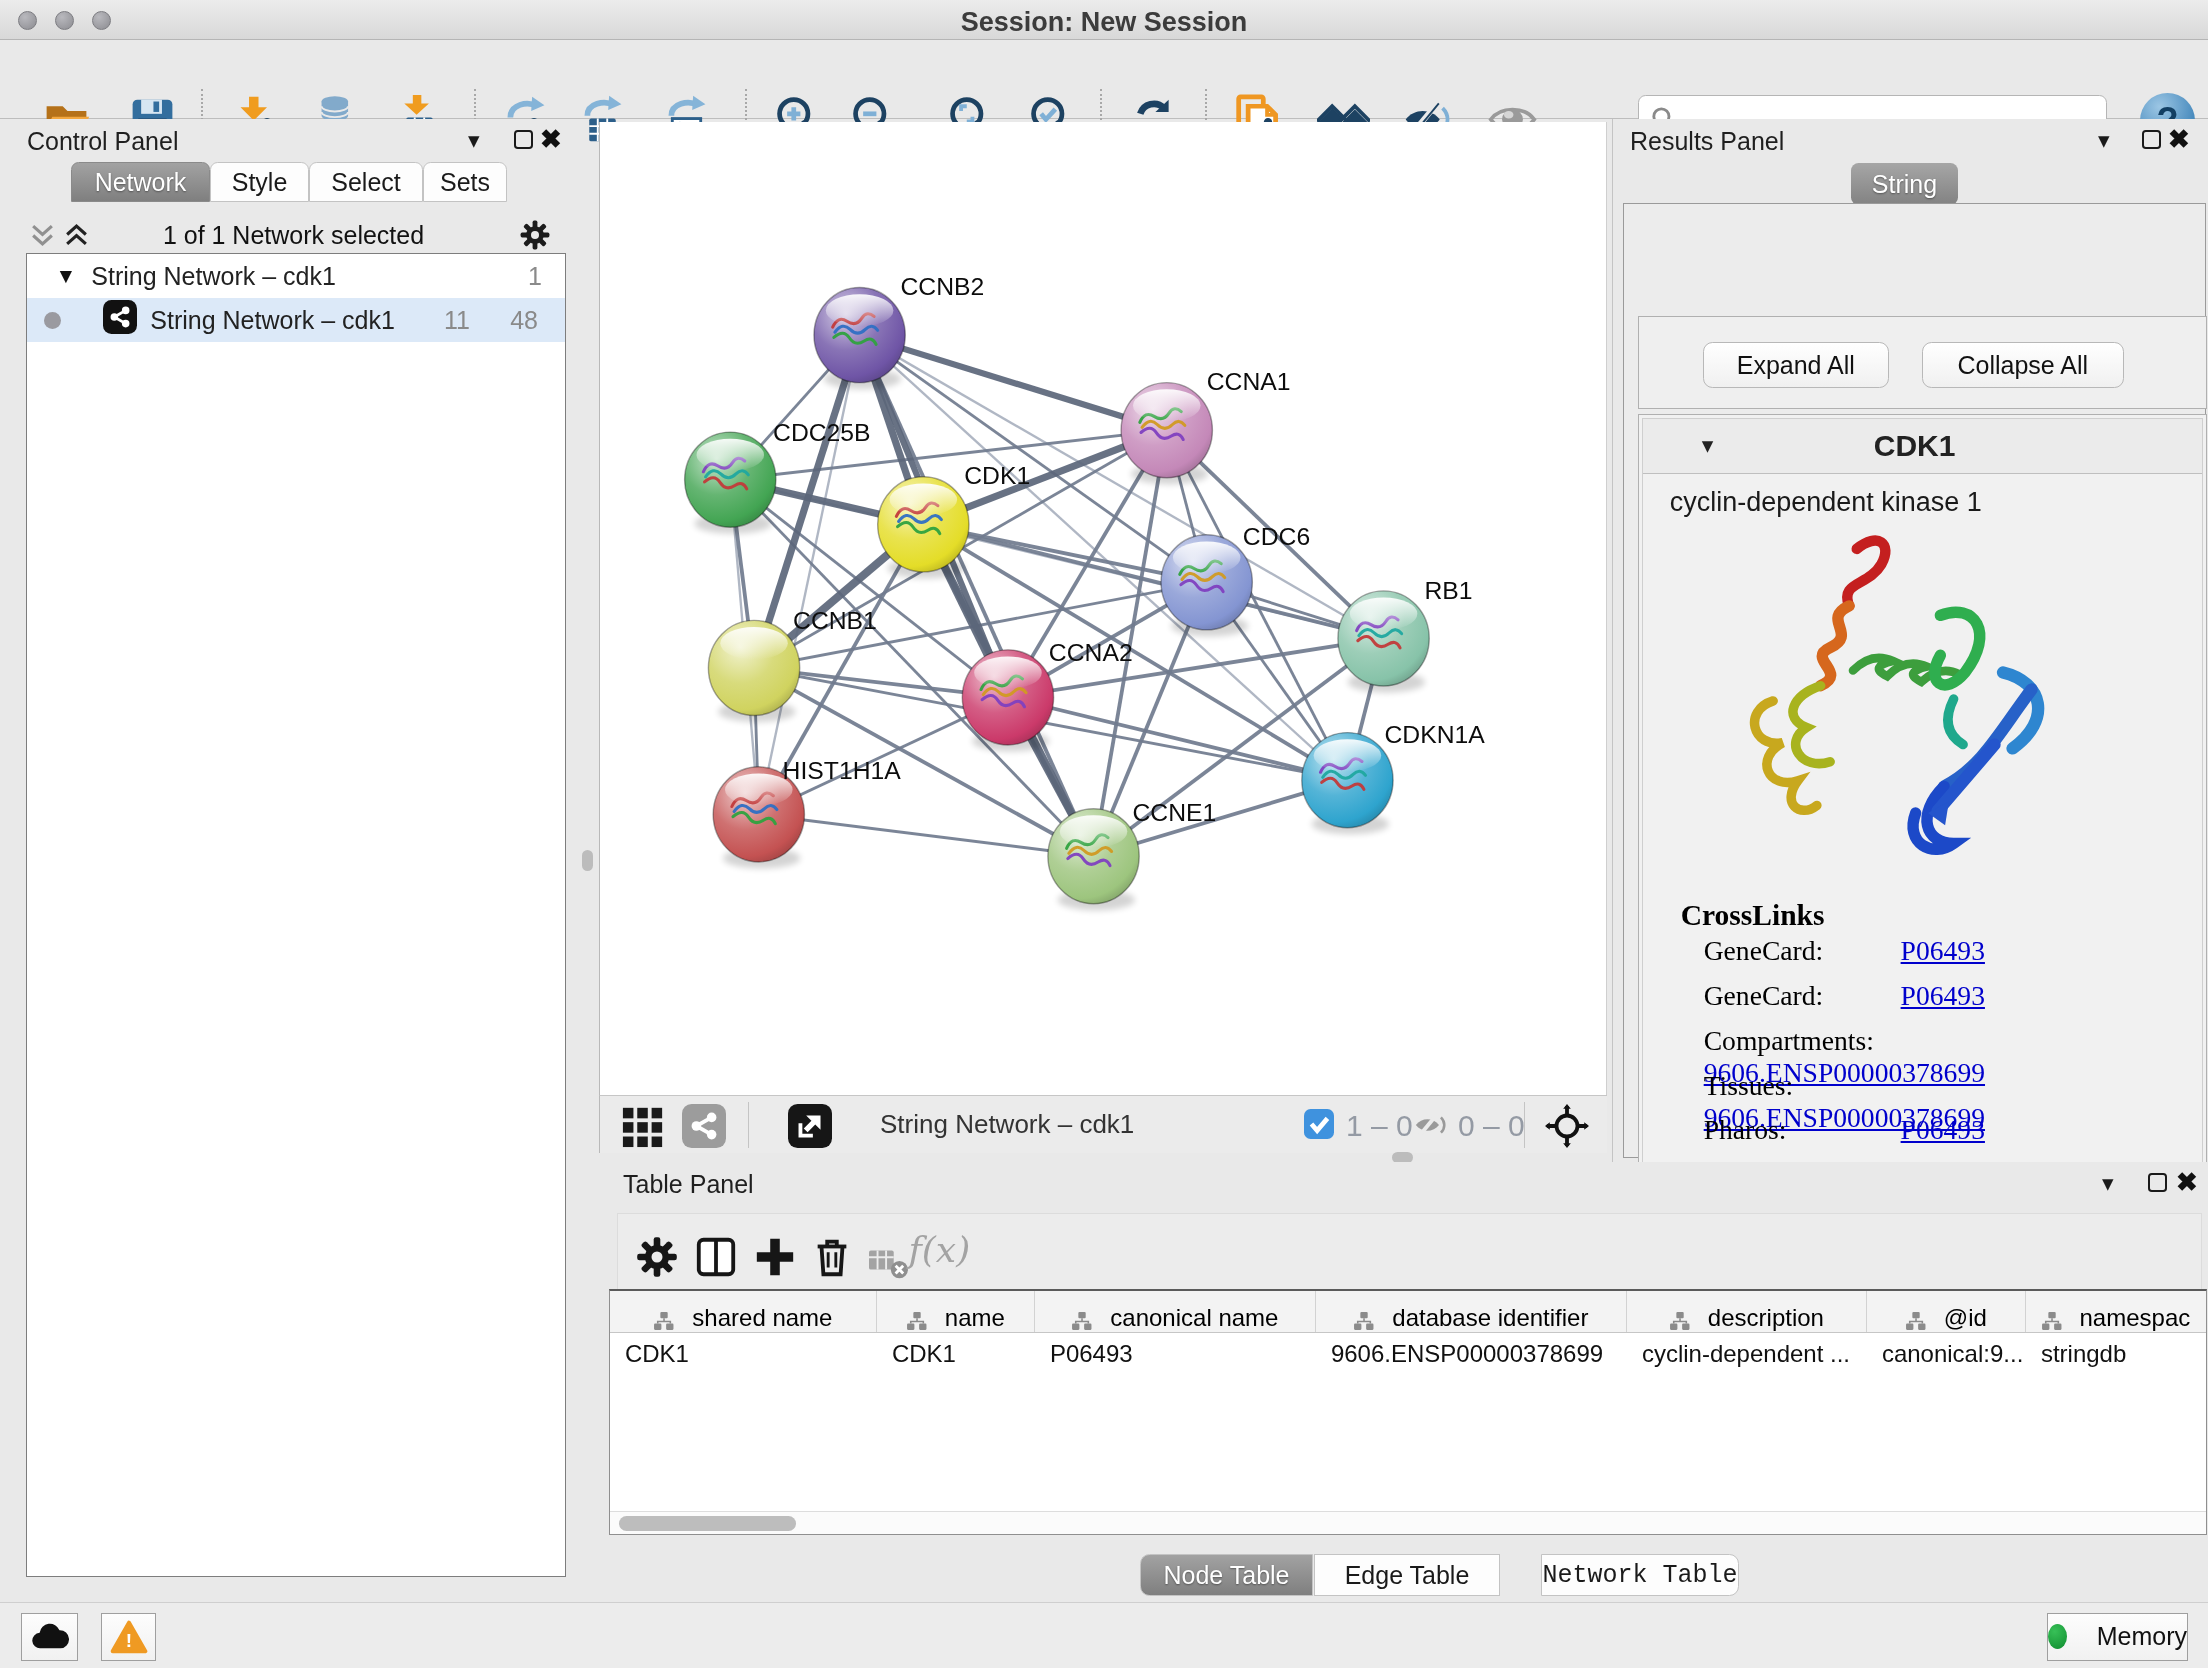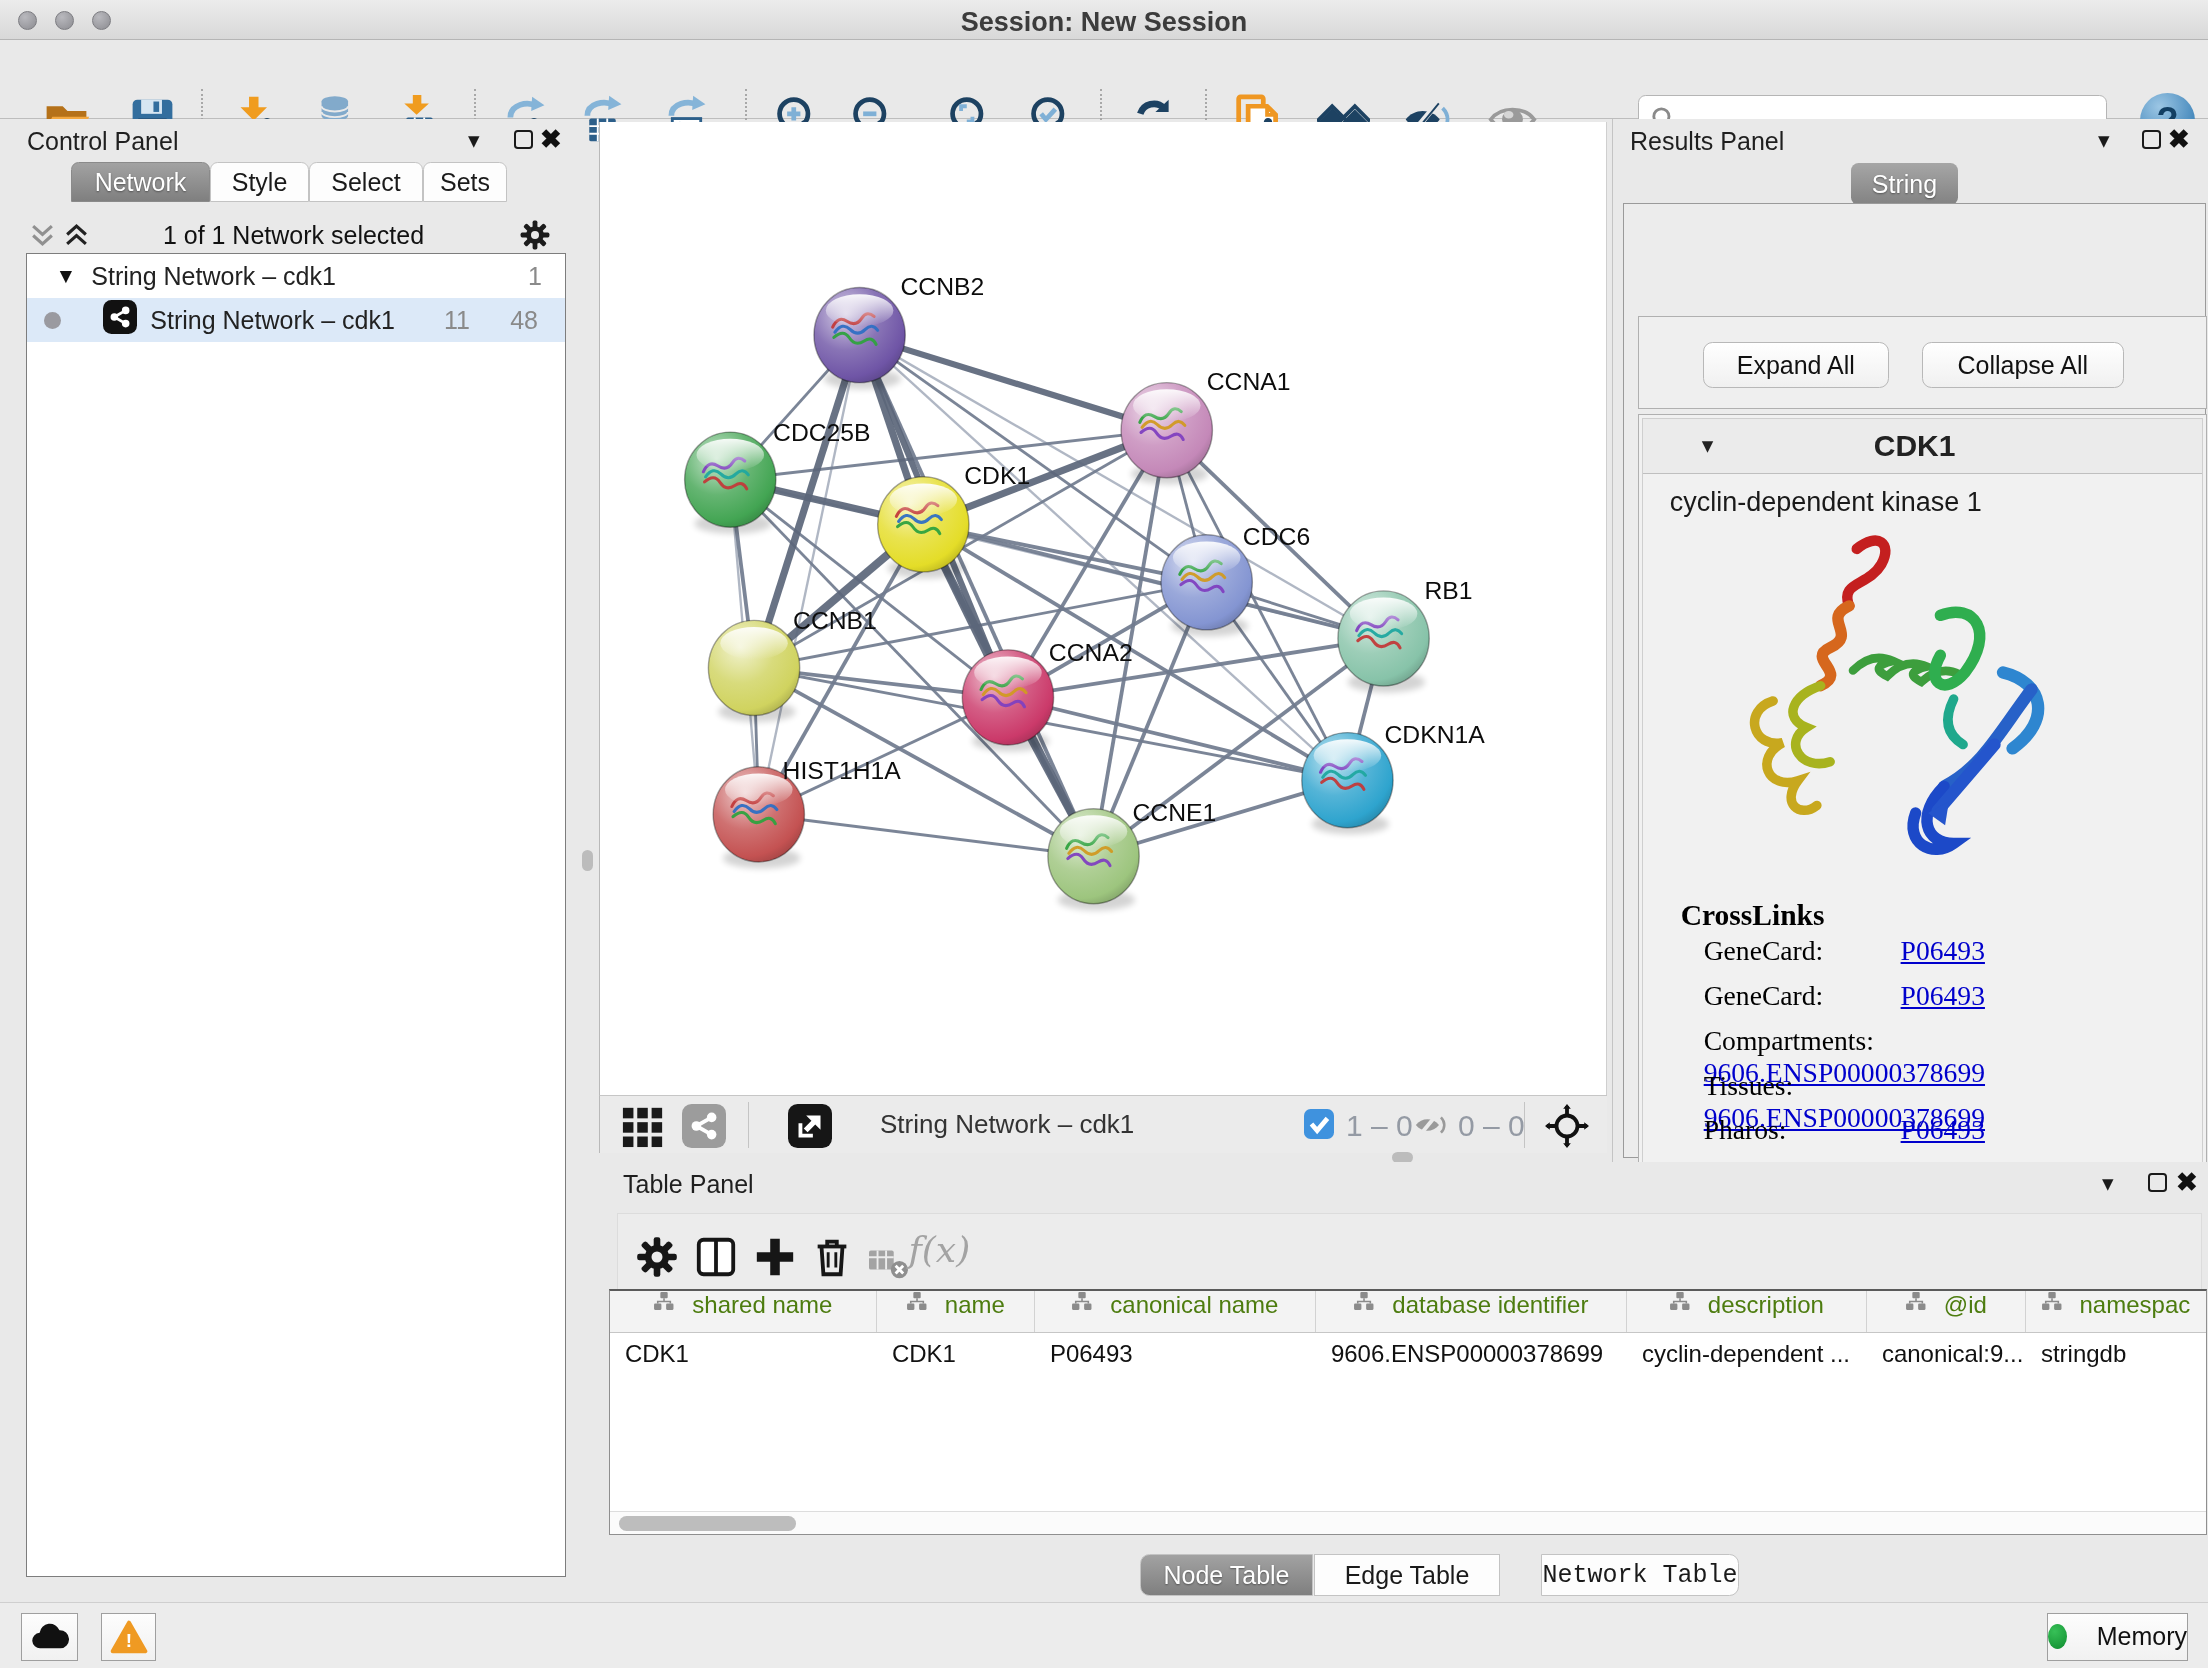--- a/index.html
+++ b/index.html
@@ -91,22 +91,22 @@
   .xl-link { color:#0000cc; text-decoration:underline; }
   #rp-hthumb { position:absolute; left:3.8px; bottom:3.8px; width:80px; height:11.4px; background:#c2c2c2; border-radius:5.7px; }
   
   #table-panel { position:absolute; left:607px; top:1162px; width:1602px; height:439px; background:#e9e9e9; }
   #tp-title { position:absolute; left:16px; top:7.6px; }
   #tp-toolbar { position:absolute; left:9.5px; top:51px; width:1585px; height:88px; background:#ececec; border:1px solid #dcdcdc; }
   .tp-ic { position:absolute; top:21px; }
   #fx-label { position:absolute; left:291px; top:15px; font-family:"DejaVu Serif",serif; font-style:italic; font-size:36px; color:#a3a3a3; }
   #tp-table { position:absolute; left:1.9px; top:127px; width:1598px; height:246px; background:#fff; border:1.9px solid #8f8f8f; border-top:2.9px solid #5a5a5a; }
   #tp-headrow { display:flex; height:42px; background:#f3f3f3; border-bottom:1.9px solid #c6c6c6; }
-  .th { display:flex; align-items:flex-start; justify-content:center; gap:18px; border-right:1px solid #d2d2d2;
-    font-size:24px; color:#4d7c0f; white-space:nowrap; overflow:hidden; flex:0 0 auto; }
+  .th { display:flex; align-items:flex-end; justify-content:center; gap:18px; border-right:1px solid #d2d2d2;
+    font-size:24px; color:#000000; white-space:nowrap; overflow:hidden; flex:0 0 auto; }
   #tp-datarow { display:flex; height:42px; background:#fff; }
   .td { padding-left:15px; display:flex; align-items:center; font-size:24px; color:#111; white-space:nowrap; overflow:hidden; flex:0 0 auto; }
   .c0{width:267px}.c1{width:158px}.c2{width:281px}.c3{width:311px}.c4{width:240px}.c5{width:159px}.c6{width:179px;border-right:none}
   #tp-hscroll { position:absolute; left:0px; bottom:0px; width:100%; height:23px; background:#fbfbfb; border-top:1px solid #ddd; }
   #tp-hthumb { position:absolute; left:9.5px; top:3.8px; width:177px; height:15px; background:#bdbdbd; border-radius:7.6px; }
   .bottom-tab { position:absolute; top:392px; height:42px; background:#fdfdfd; border:1px solid #c3c3c3;
     display:flex; align-items:center; justify-content:center; font-size:25px; color:#1a1a1a;margin-left:16px; }
   .bottom-tab.sel { background:linear-gradient(#a2a2a2,#7f7f7f); color:#fff; text-shadow:0 1px 1.9px rgba(0,0,0,.4); }
   .bt0 { left:517px; width:173px; border-radius:9.5px 0 0 9.5px; }
   .bt1 { left:691px; width:186px; }

